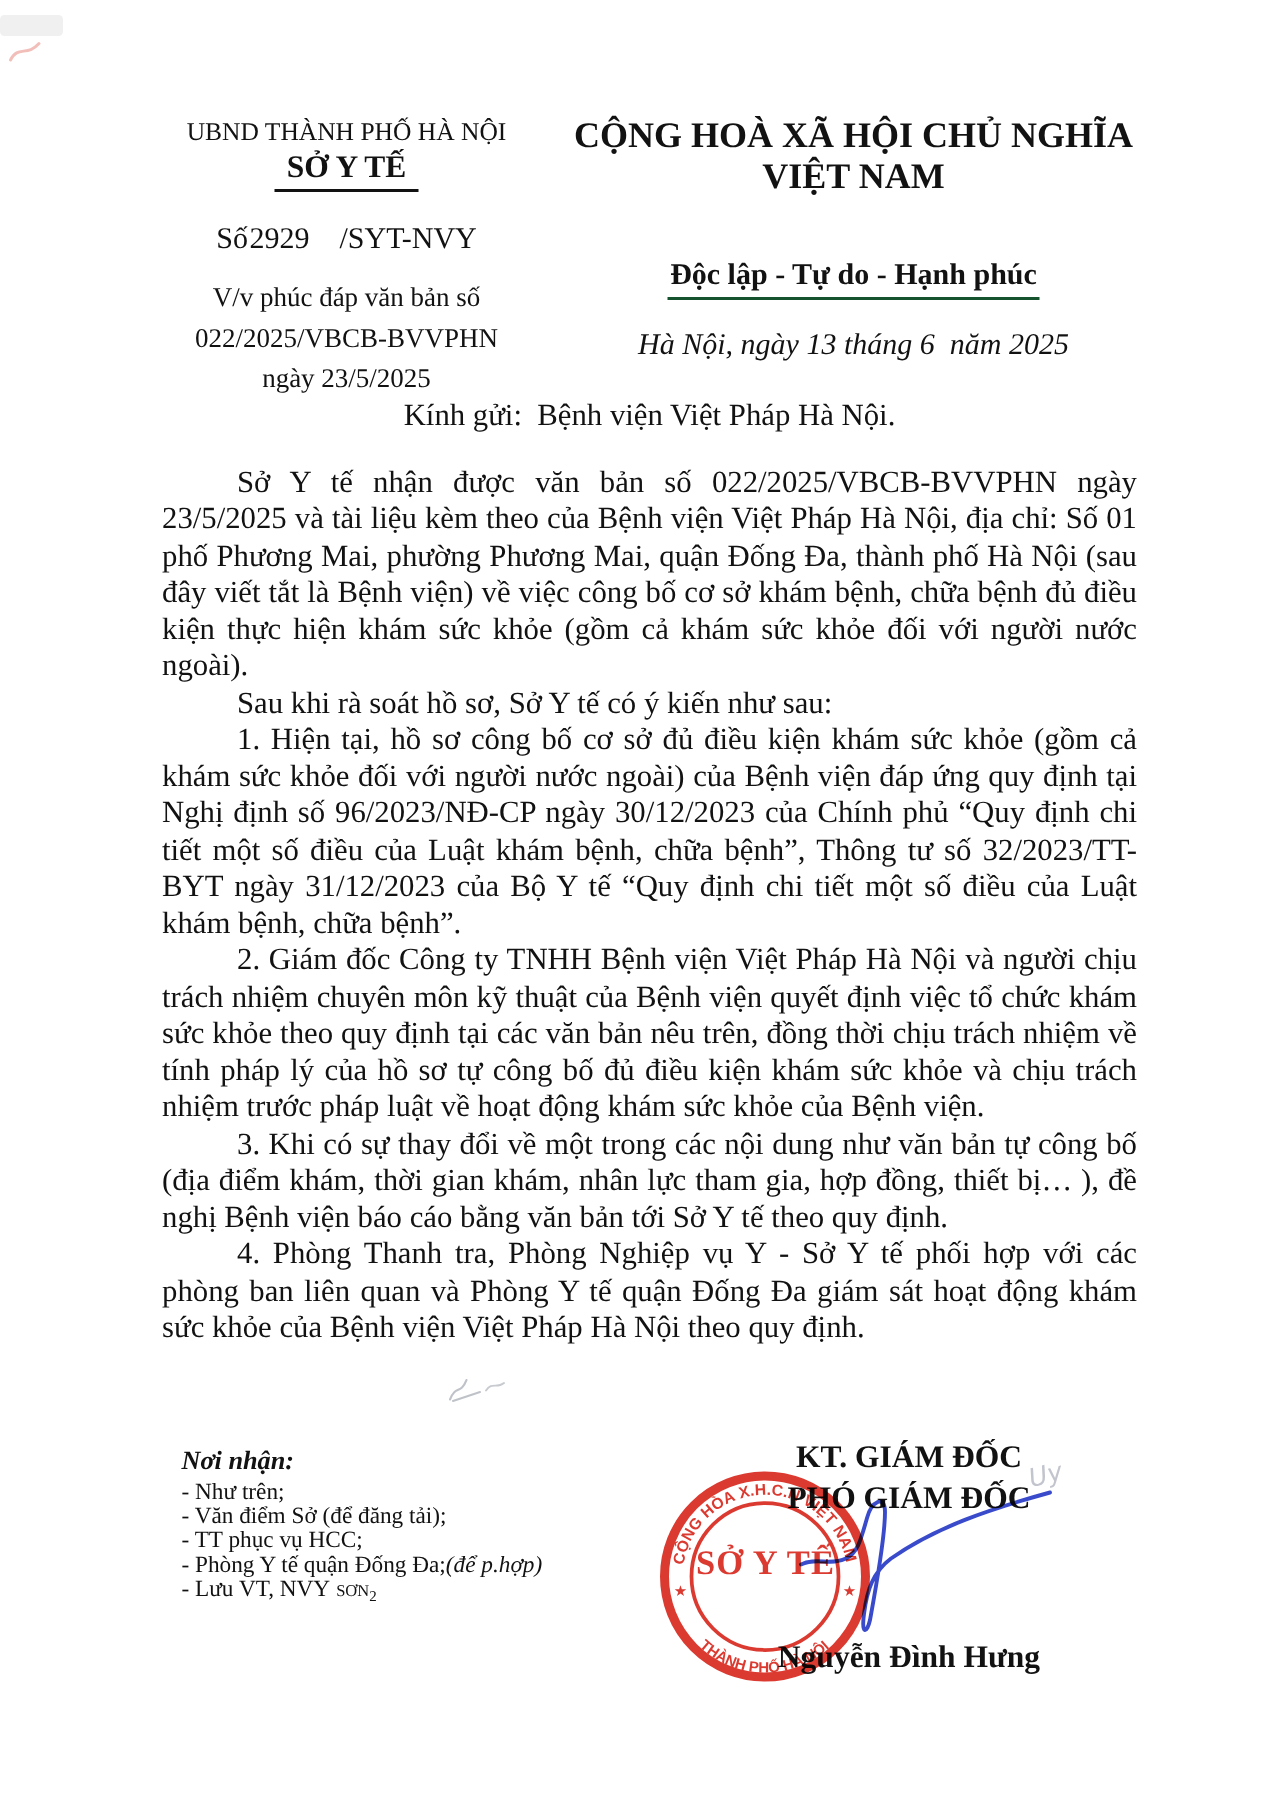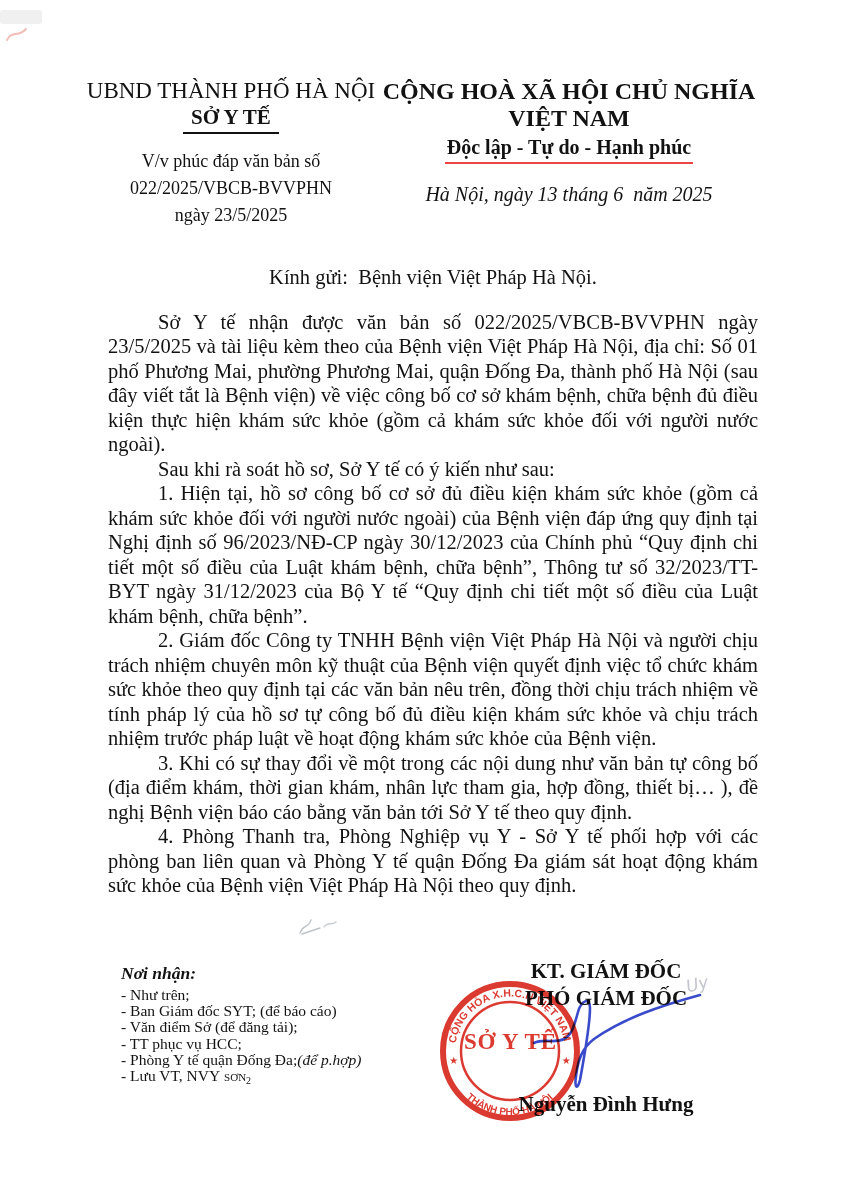--- a/index.html
+++ b/index.html
@@ -2,31 +2,31 @@
 <html><head>
 <meta charset="utf-8">
 <style>
   html,body{margin:0;padding:0;background:#ffffff;}
   .page{
     position:relative;width:848px;height:1200px;background:#ffffff;overflow:hidden;
     font-family:"Liberation Serif","DejaVu Serif",serif;color:#121212;
   }
   
   .header-left{position:absolute;left:56px;top:78px;width:350px;text-align:center;}
-  .org-parent{font-size:23px;}
+  .org-parent{font-size:17px;}
   .org-name{font-size:21px;font-weight:bold;margin-top:1px;}
   .org-name span{display:inline-block;border-bottom:2px solid #121212;padding:0 8px 2px;}
   .doc-number{margin-top:20px;font-size:20px;white-space:pre;}
   .doc-number .num{margin-left:1px;}
   .doc-number .sym{margin-left:20px;}
   .subject{font-size:18px;line-height:27px;margin-top:14px;}
   .header-right{position:absolute;left:378px;top:78px;width:382px;text-align:center;}
   .national{font-size:24px;font-weight:bold;}
   .motto{font-size:20px;font-weight:bold;margin-top:4px;}
-  .motto span{display:inline-block;border-bottom:2px solid #ef4444;padding:0 2px 3px;}
+  .motto span{display:inline-block;border-bottom:2px solid #14532d;padding:0 2px 3px;margin-top:36px;}
   .place-date{font-style:italic;font-size:20px;margin-top:19px;white-space:pre;}
   
   .body-block{position:absolute;left:108px;top:265px;width:650px;font-size:20.5px;line-height:24.5px;}
   .salutation{text-align:center;white-space:pre;margin:0 0 20px 0;}
   .para{margin:0;text-indent:50px;text-align:justify;}
   
   .recipients{position:absolute;left:121px;top:963px;width:340px;}
   .recipients-title{font-size:17.5px;font-weight:bold;font-style:italic;margin-bottom:3px;}
   .recipient{font-size:15.5px;line-height:16.2px;}
   .recipient .note{font-style:italic;}
@@ -53,20 +53,21 @@
 <div class="page">
 
   <div class="smudge-gray"></div>
   <svg class="red-scribble-svg" width="26" height="22" viewBox="0 0 26 22">
     <path d="M 3 16 C 8 6 14 14 22 5" fill="none" stroke="#e98a80" stroke-width="2" stroke-linecap="round"></path>
   </svg>
 
   <div class="header-left">
     <div class="org-parent">UBND THÀNH PHỐ HÀ NỘI</div>
     <div class="org-name"><span>SỞ Y TẾ</span></div>
+    <div class="doc-number"><span>Số</span><span class="num">2929</span><span class="sym">/SYT-NVY</span></div>
     <div class="subject">
       <div>V/v phúc đáp văn bản số</div>
       <div>022/2025/VBCB-BVVPHN</div>
       <div>ngày 23/5/2025</div>
     </div>
   </div>
 
   <div class="header-right">
     <div class="national">CỘNG HOÀ XÃ HỘI CHỦ NGHĨA VIỆT NAM</div>
     <div class="motto"><span>Độc lập - Tự do - Hạnh phúc</span></div>
@@ -84,21 +85,20 @@
   </div>
 
   <svg class="pencil-svg" width="48" height="26" viewBox="0 0 48 26">
     <path d="M 4 20 C 8 10 11 17 15 7 M 6 21 L 24 15" fill="none" stroke="#9ea4ad" stroke-width="1.4" stroke-linecap="round"></path>
     <path d="M 28 14 C 32 8 35 13 40 9" fill="none" stroke="#aab0b8" stroke-width="1.3" stroke-linecap="round"></path>
   </svg>
 
   <div class="recipients">
     <div class="recipients-title">Nơi nhận:</div>
     <div class="recipient"><span>- Như trên;</span></div>
-    <div class="recipient"><span>- Ban Giám đốc SYT; (để báo cáo)</span></div>
     <div class="recipient"><span>- Văn điểm Sở (để đăng tải);</span></div>
     <div class="recipient"><span>- TT phục vụ HCC;</span></div>
     <div class="recipient"><span>- Phòng Y tế quận Đống Đa;</span><span class="note">(để p.hợp)</span></div>
     <div class="recipient"><span>- Lưu VT, NVY</span><span class="typist"><span>SƠN</span><sub>2</sub></span></div>
   </div>
 
   <div class="sig-titles">
     <div>KT. GIÁM ĐỐC</div>
     <div>PHÓ GIÁM ĐỐC</div>
   </div>

